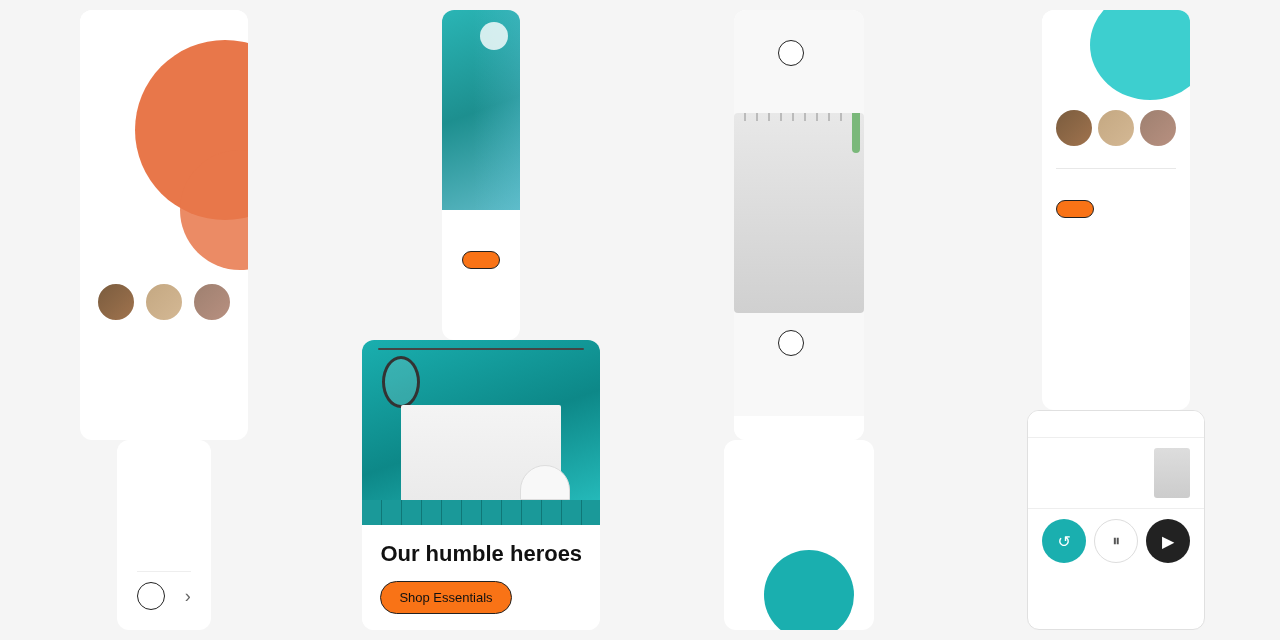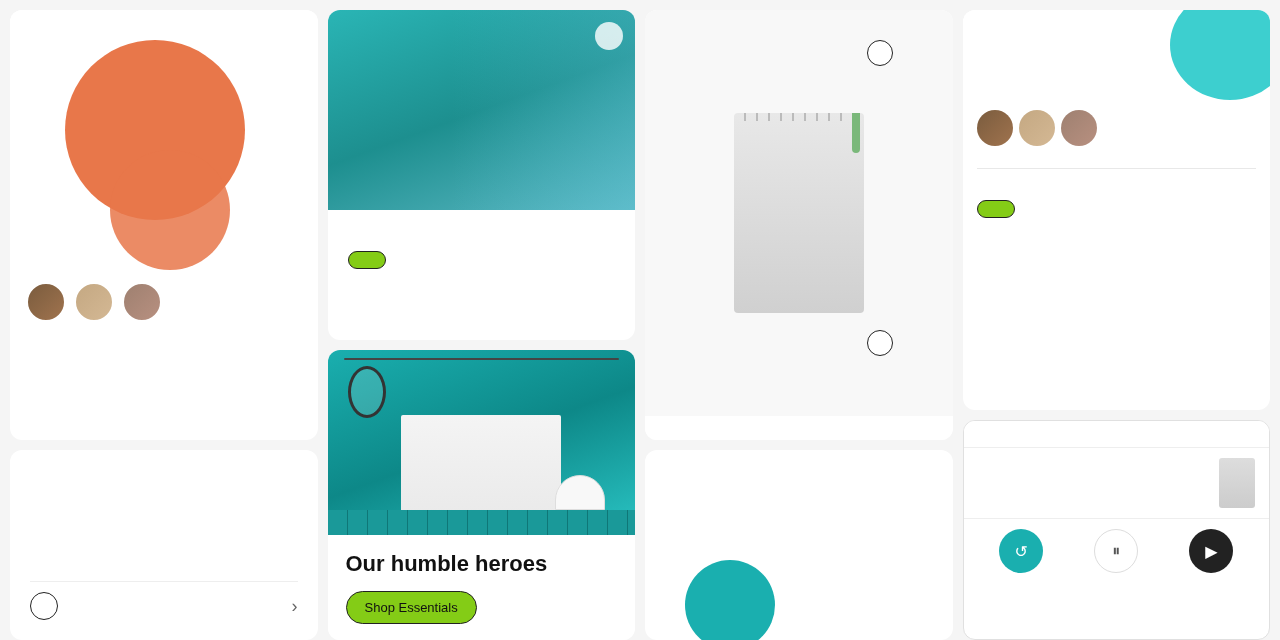--- a/index.html
+++ b/index.html
@@ -152,21 +152,21 @@
     }
     .btn-outline {
       display: inline-block;
       border: 1.5px solid #222;
       border-radius: 20px;
       padding: 8px 18px;
       font-size: 13px;
       font-weight: 500;
       color: #111;
       cursor: pointer;
-      background: #84cc16;
+      background: #f97316;
     }
 
     
     .card-replen {
       display: flex;
       flex-direction: column;
       overflow: hidden;
     }
     .replen-product-area {
       background: #f8f8f8;
@@ -436,21 +436,21 @@
 
     .main-layout {
       display: flex;
       gap: 10px;
       padding: 10px;
       width: 1280px;
       height: 640px;
       overflow: hidden;
     }
 
-    .col { display: flex; flex-direction: column; gap: 10px; flex: 1; }
+    .col { display: flex; flex-direction: column; flex: 1; align-items: center; }
     
     
     .card { flex-shrink: 0; }
   </style>
 </head>
 <body>
 
 <div class="main-layout">
 
   <div class="col">

